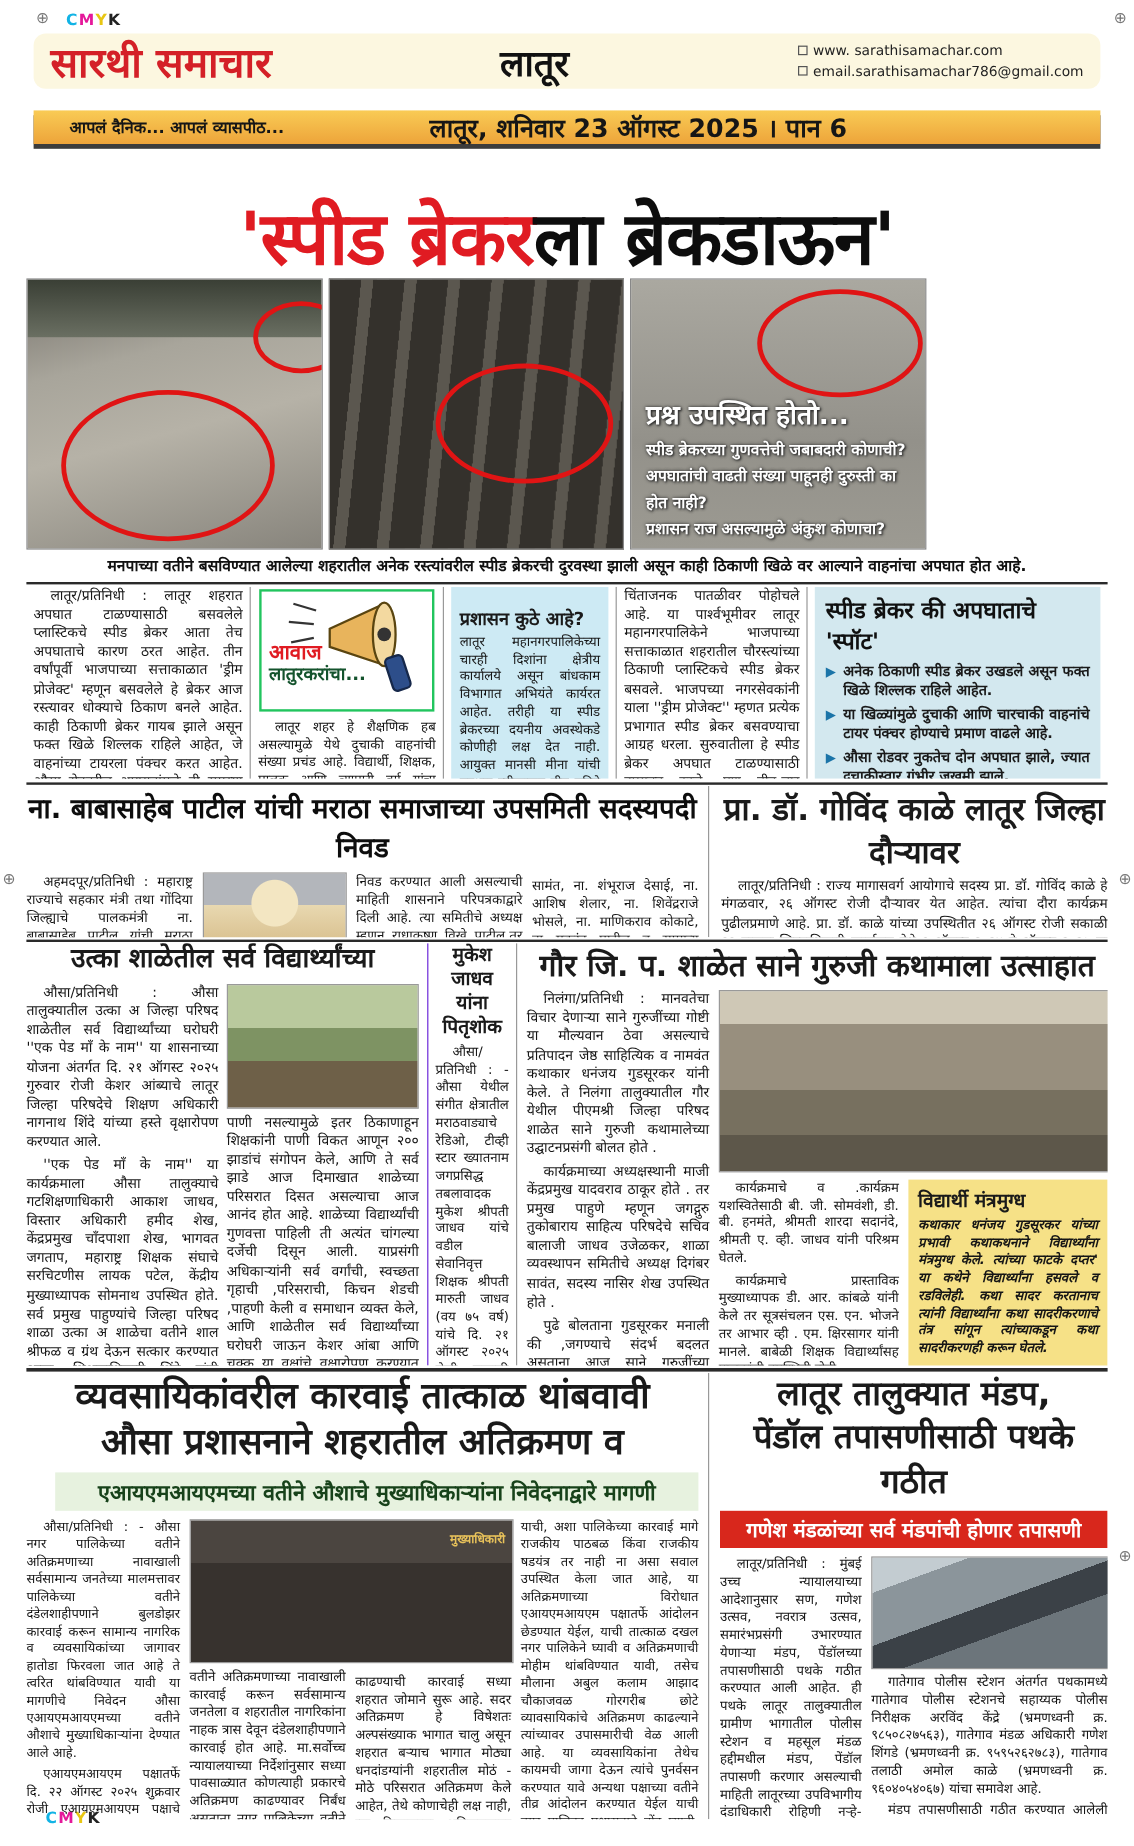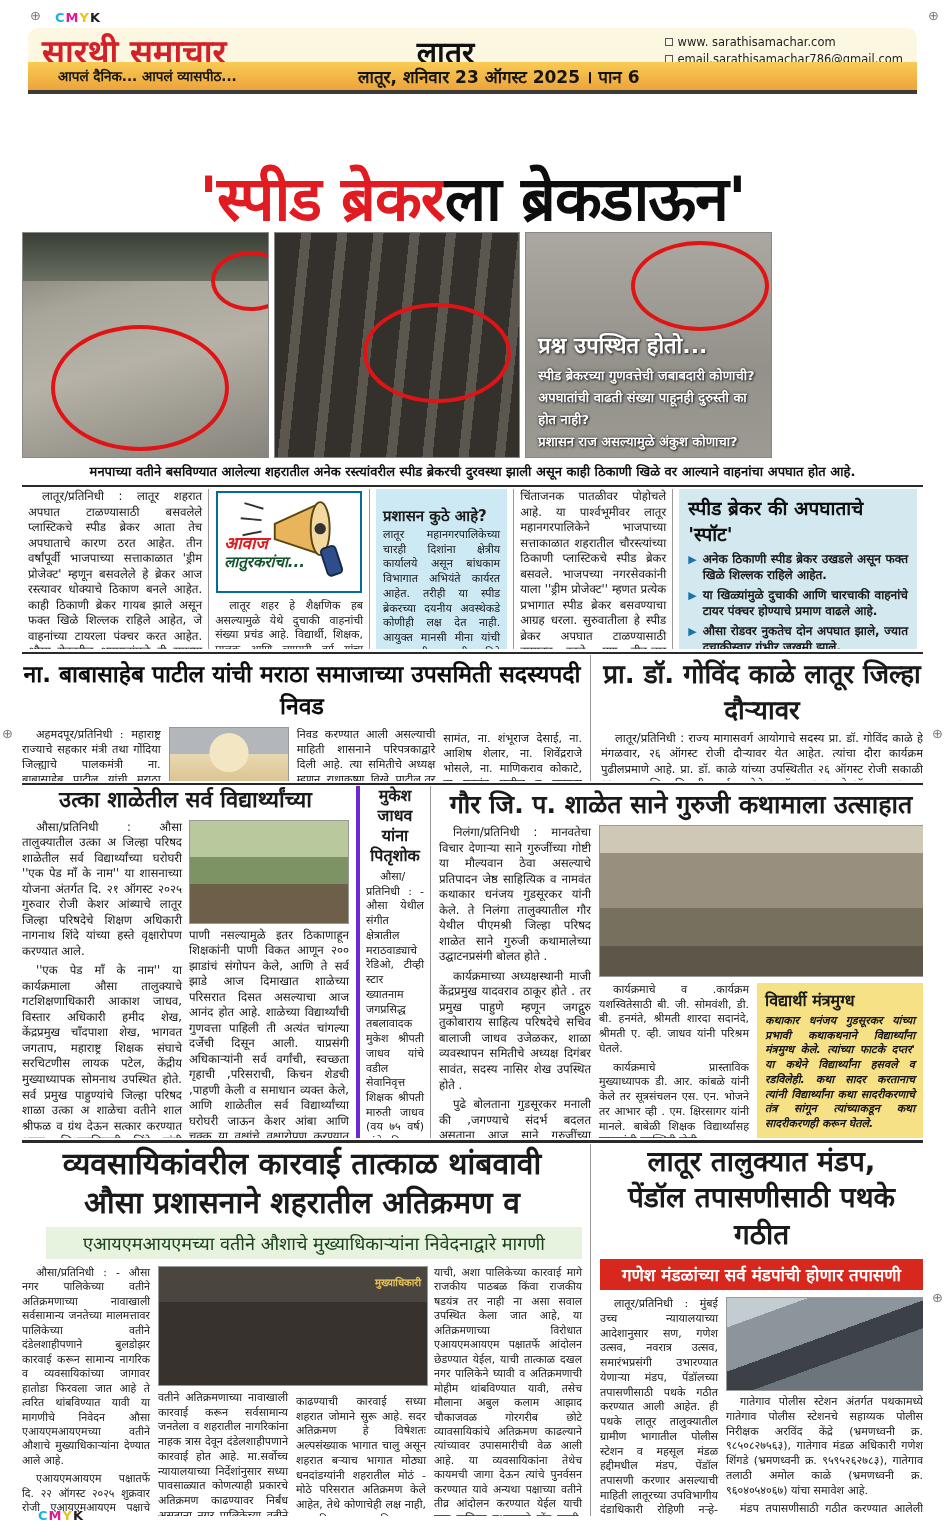--- a/index.html
+++ b/index.html
@@ -9,25 +9,25 @@
   .cmyk{position:absolute;font-size:13px;font-weight:bold;letter-spacing:1px;}
   .cmyk b{font-weight:bold;}
   .c1{color:#12b3e5}.c2{color:#e5189a}.c3{color:#e8c613}.c4{color:#222}
   
   .mast{position:absolute;left:28px;right:28px;top:28px;height:46px;background:#fcf7e0;
         display:flex;align-items:center;justify-content:space-between;padding:0 14px;border-radius:10px;}
   .mast-title{color:#d42027;font-size:34px;font-weight:800;}
   .mast-city{font-size:30px;font-weight:800;color:#111;}
   .mast-contact{font-size:11.5px;color:#222;text-align:left;line-height:1.5;}
   .mast-contact .sq{display:inline-block;width:6px;height:6px;border:1px solid #555;margin-right:5px;}
-  .band{position:absolute;left:28px;right:28px;top:62px;height:28px;
+  .band{position:absolute;left:28px;right:28px;top:92px;height:28px;
         background:linear-gradient(#f9cb55,#eda43a);display:flex;align-items:center;
         box-shadow:0 4px 0 #3c3c3c;}
   .band .tag{font-size:13.5px;font-weight:800;margin-left:30px;color:#161616;}
-  .band .date{font-size:17px;font-weight:800;position:absolute;left:330px;color:#161616;}
+  .band .date{font-size:21px;font-weight:800;position:absolute;left:330px;color:#161616;}
   
   .kicker{position:absolute;left:0;right:0;top:112px;text-align:center;font-size:33px;font-weight:700;color:#101010;}
   .mainhead{position:absolute;left:0;right:0;top:155px;text-align:center;font-size:61px;font-weight:800;letter-spacing:-1px;}
   .mainhead .red{color:#e01b22;}
   .mainhead .blk{color:#0d0d0d;}
   
   .strip{position:absolute;left:22px;top:232px;width:750px;height:226px;display:flex;gap:5px;}
   .ph{position:relative;flex:1;border:1px solid #888;overflow:hidden;}
   .ph-road1{background:linear-gradient(165deg,#75716a 0%,#a8a59b 30%,#b6b2a7 55%,#87847c 100%);}
   .ph-road1:before{content:"";position:absolute;left:0;top:0;right:0;height:48px;
@@ -43,21 +43,21 @@
        font-size:13px;font-weight:700;color:#111;}
   .rule{position:absolute;left:22px;right:22px;border-top:2px solid #2a2a2a;}
   
   .bt{font-size:11.6px;line-height:1.34;text-align:justify;color:#151515;}
   .bt+.bt{margin-top:4px;}
   .indent{text-indent:14px;}
   
   .lead-row{position:absolute;left:22px;top:489px;width:901px;height:160px;display:flex;overflow:hidden;}
   .lcol{padding:0 6px;overflow:hidden;}
   .lcol+.lcol{border-left:1px solid #999;}
-  .voice{position:relative;border:2px solid #0369a1;background:#fff;height:98px;margin:2px 1px 6px 1px;font-style:italic;}
+  .voice{position:relative;border:2px solid #22c55e;background:#fff;height:98px;margin:2px 1px 6px 1px;}
   .voice-l1{position:absolute;left:6px;top:38px;color:#e01b22;font-weight:800;font-size:17px;}
   .voice-l2{position:absolute;left:6px;top:58px;color:#14532d;font-weight:800;font-size:15px;text-align:center;}
   .bluebox{background:#cdeaf4;padding:16px 7px;}
   .bluebox-t{font-size:15px;font-weight:800;margin-bottom:3px;}
   .bluebox .bt{font-size:11px;}
   .spot{background:#d3e8ef;padding:6px 9px;}
   .spot-t{font-size:19px;font-weight:800;margin-bottom:5px;color:#101010;}
   .spot-li{display:flex;gap:6px;font-size:12px;font-weight:700;line-height:1.3;margin-bottom:5px;text-align:justify;}
   .spot-li .tri{color:#1b74a8;font-size:11px;line-height:1.5;}
   
@@ -73,41 +73,41 @@
   .kale-t{font-size:26px;font-weight:800;text-align:center;margin:0 0 4px 0;}
   .kale .bt{font-size:11.4px;}
   
   .sec3{position:absolute;left:22px;top:786px;width:901px;height:352px;display:flex;overflow:hidden;}
   .utka{width:330px;padding-right:7px;}
   .utka-t{font-size:22px;font-weight:800;text-align:center;line-height:1.25;margin-bottom:6px;}
   .utka-row{display:flex;gap:7px;}
   .utka-c{width:160px;}
   .ph-group1{width:158px;height:102px;border:1px solid #999;
       background:linear-gradient(#b9c99d 0 35%,#7e9363 35% 62%,#6e6048 62%);}
-  .jadhav{width:122px;border-left:4px solid #6d28d9;padding:0 6px;}
+  .jadhav{width:122px;border-left:1px solid #6d28d9;padding:0 6px;}
   .jadhav-t{font-size:16px;font-weight:800;text-align:center;line-height:1.25;margin-bottom:4px;}
   .jadhav .bt{font-size:11px;}
   .gaur{flex:1;border-left:1px solid #999;padding-left:8px;}
   .gaur-t{font-size:25px;font-weight:800;text-align:center;margin:0 0 5px 0;}
   .gaur-sub{background:#ffe93f;text-align:center;font-size:16px;font-weight:800;padding:3px 2px;margin-bottom:6px;}
   .gaur-row{display:flex;gap:8px;}
   .gaur-left{width:152px;}
   .gaur-right{flex:1;}
   .ph-group2{width:100%;height:150px;border:1px solid #999;
       background:linear-gradient(#cfc8b6 0 18%,#988f7e 18% 55%,#77705f 55% 80%,#5d574a 80%);}
   .gaur-bot{display:flex;gap:8px;margin-top:6px;}
   .gaur-bot .bt{width:150px;font-size:11px;}
   .ybox{flex:1;background:#f6e187;padding:6px 8px;}
   .ybox-t{font-size:16px;font-weight:800;margin-bottom:3px;}
   .ybox .bt{font-size:11px;font-weight:700;font-style:italic;}
   
   .sec4{position:absolute;left:22px;top:1144px;width:901px;height:372px;display:flex;overflow:hidden;}
   .ausa{width:560px;padding-right:8px;}
   .ausa-t{font-size:30px;font-weight:800;text-align:center;line-height:1.3;margin-bottom:5px;}
-  .ausa-sub{background:#e7f2df;color:#17421a;text-align:center;font-size:18px;font-weight:400;padding:4px 2px;margin-bottom:7px;margin-left:24px;}
+  .ausa-sub{background:#e7f2df;color:#17421a;text-align:center;font-size:18px;font-weight:700;padding:4px 2px;margin-bottom:7px;margin-left:24px;}
   .ausa-row{display:flex;gap:8px;}
   .ausa-c1{width:128px;}
   .ausa-mid{width:268px;}
   .ph-meet{position:relative;width:100%;height:118px;border:1px solid #999;
       background:linear-gradient(#4b4540 0 30%,#37322e 30%);}
   .ph-meet .plate{position:absolute;right:6px;top:8px;color:#e8c25a;font-size:10px;font-weight:800;}
   .ausa-mid-cols{display:flex;gap:8px;margin-top:5px;}
   .ausa-mid-cols .bt{flex:1;font-size:11px;}
   .ausa-c4{flex:1;}
   .mandap{flex:1;border-left:1px solid #999;padding-left:9px;}

